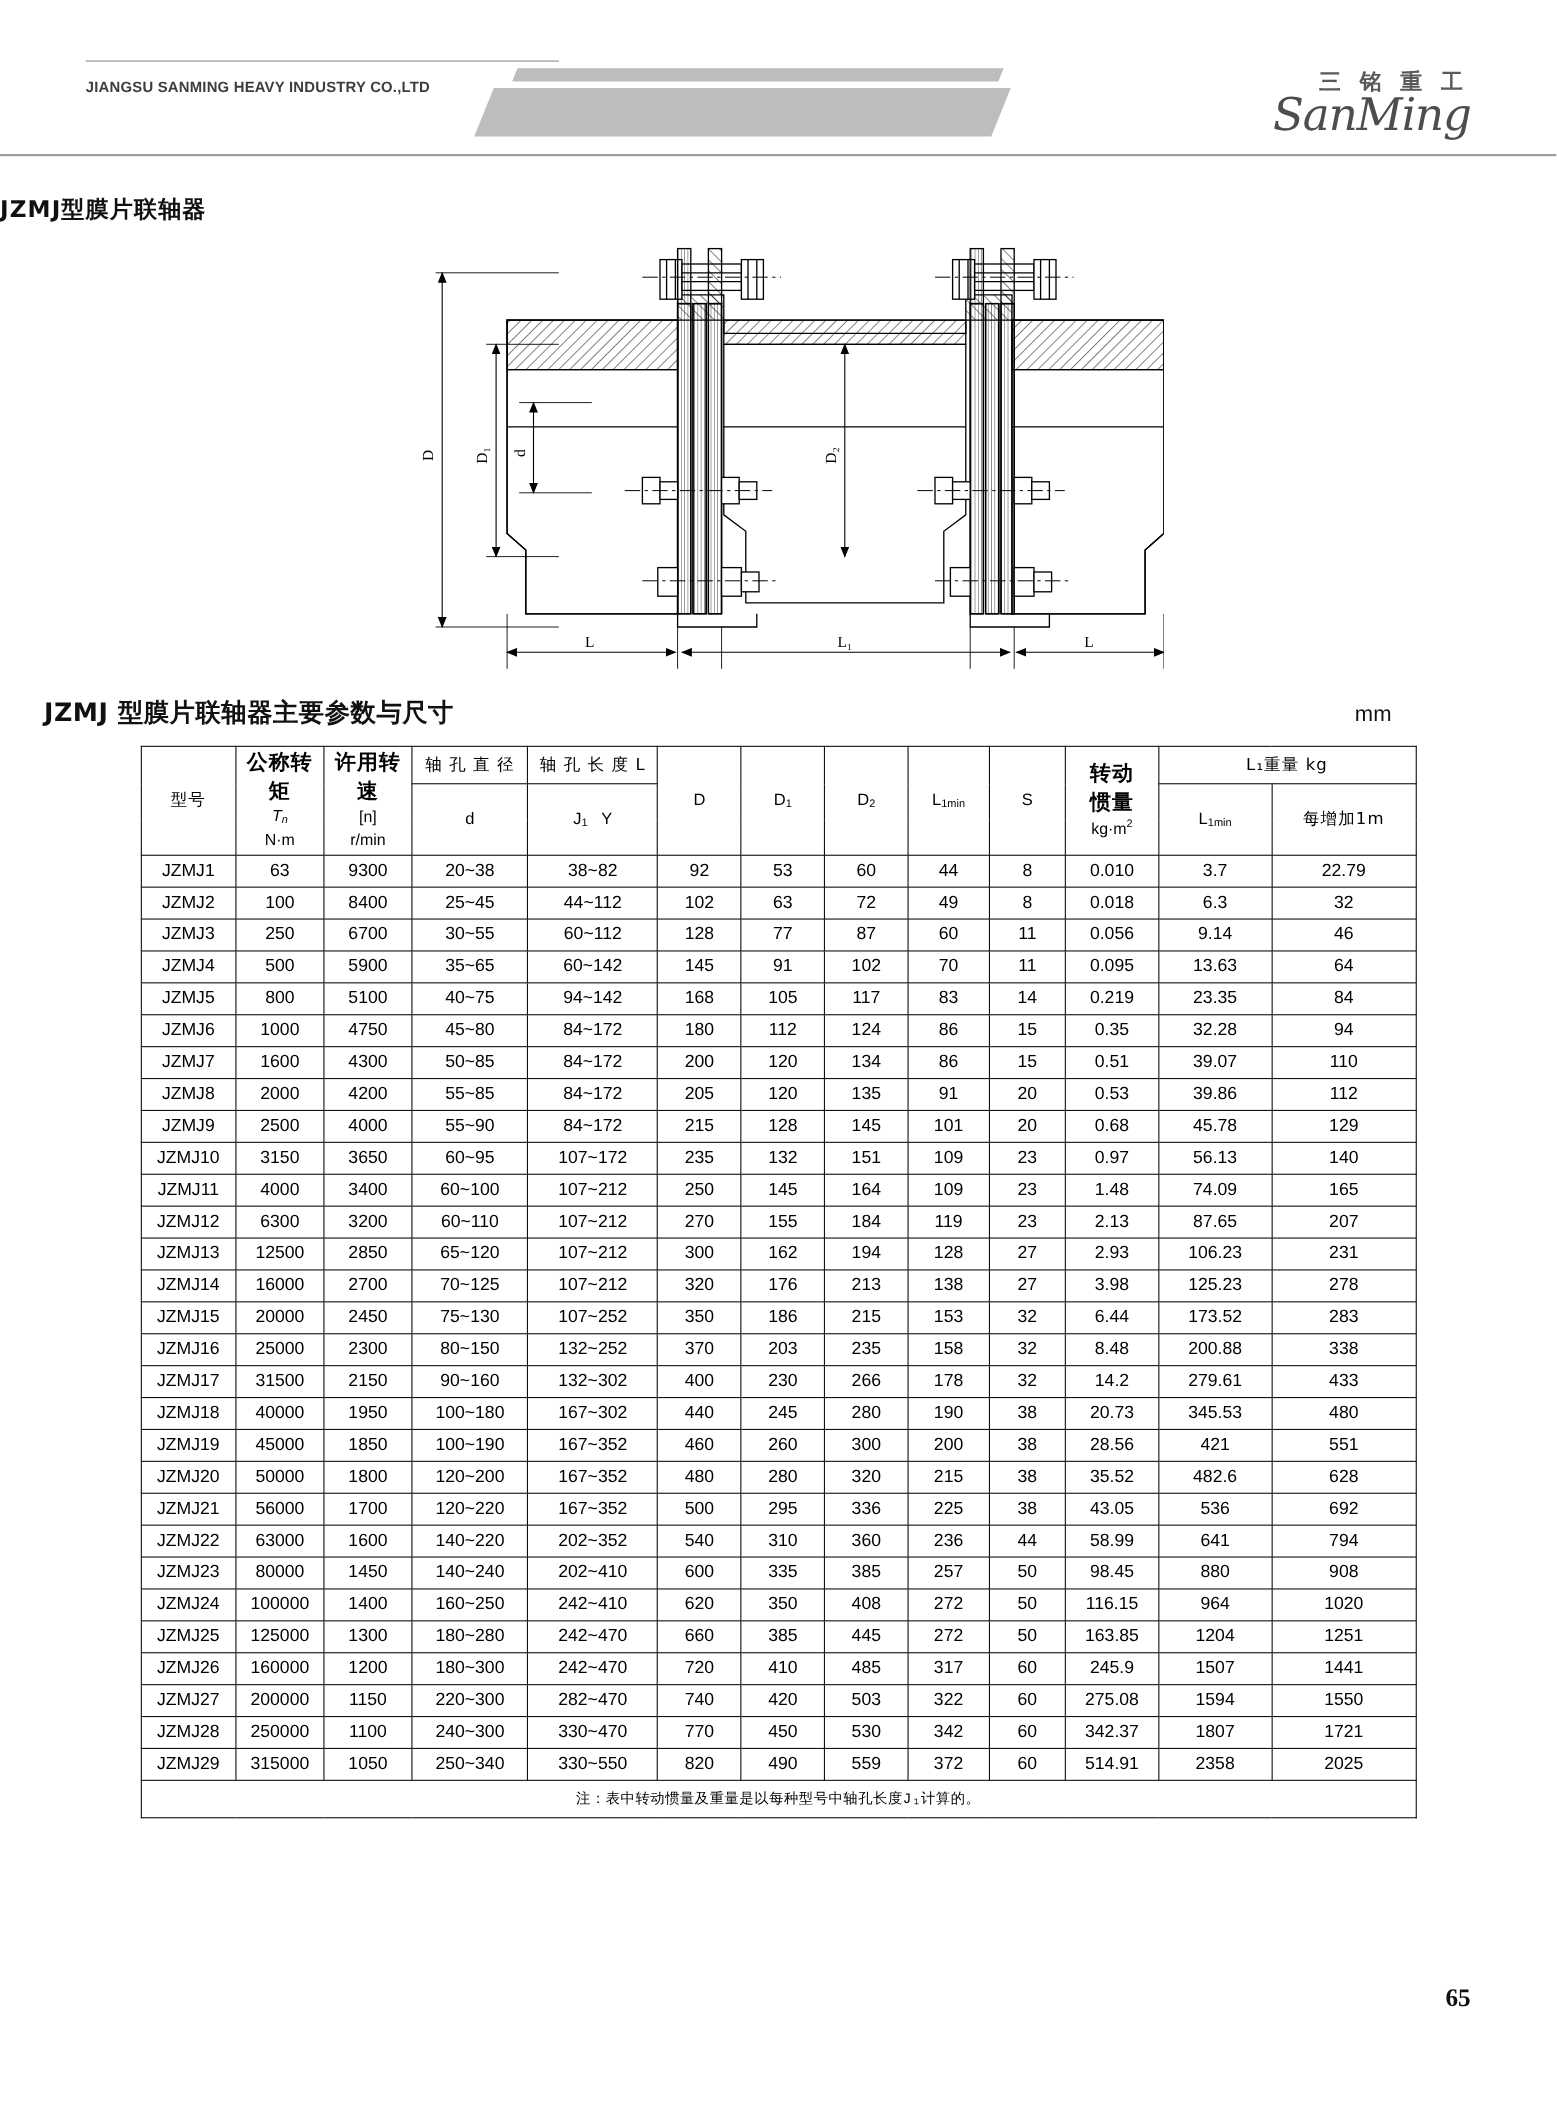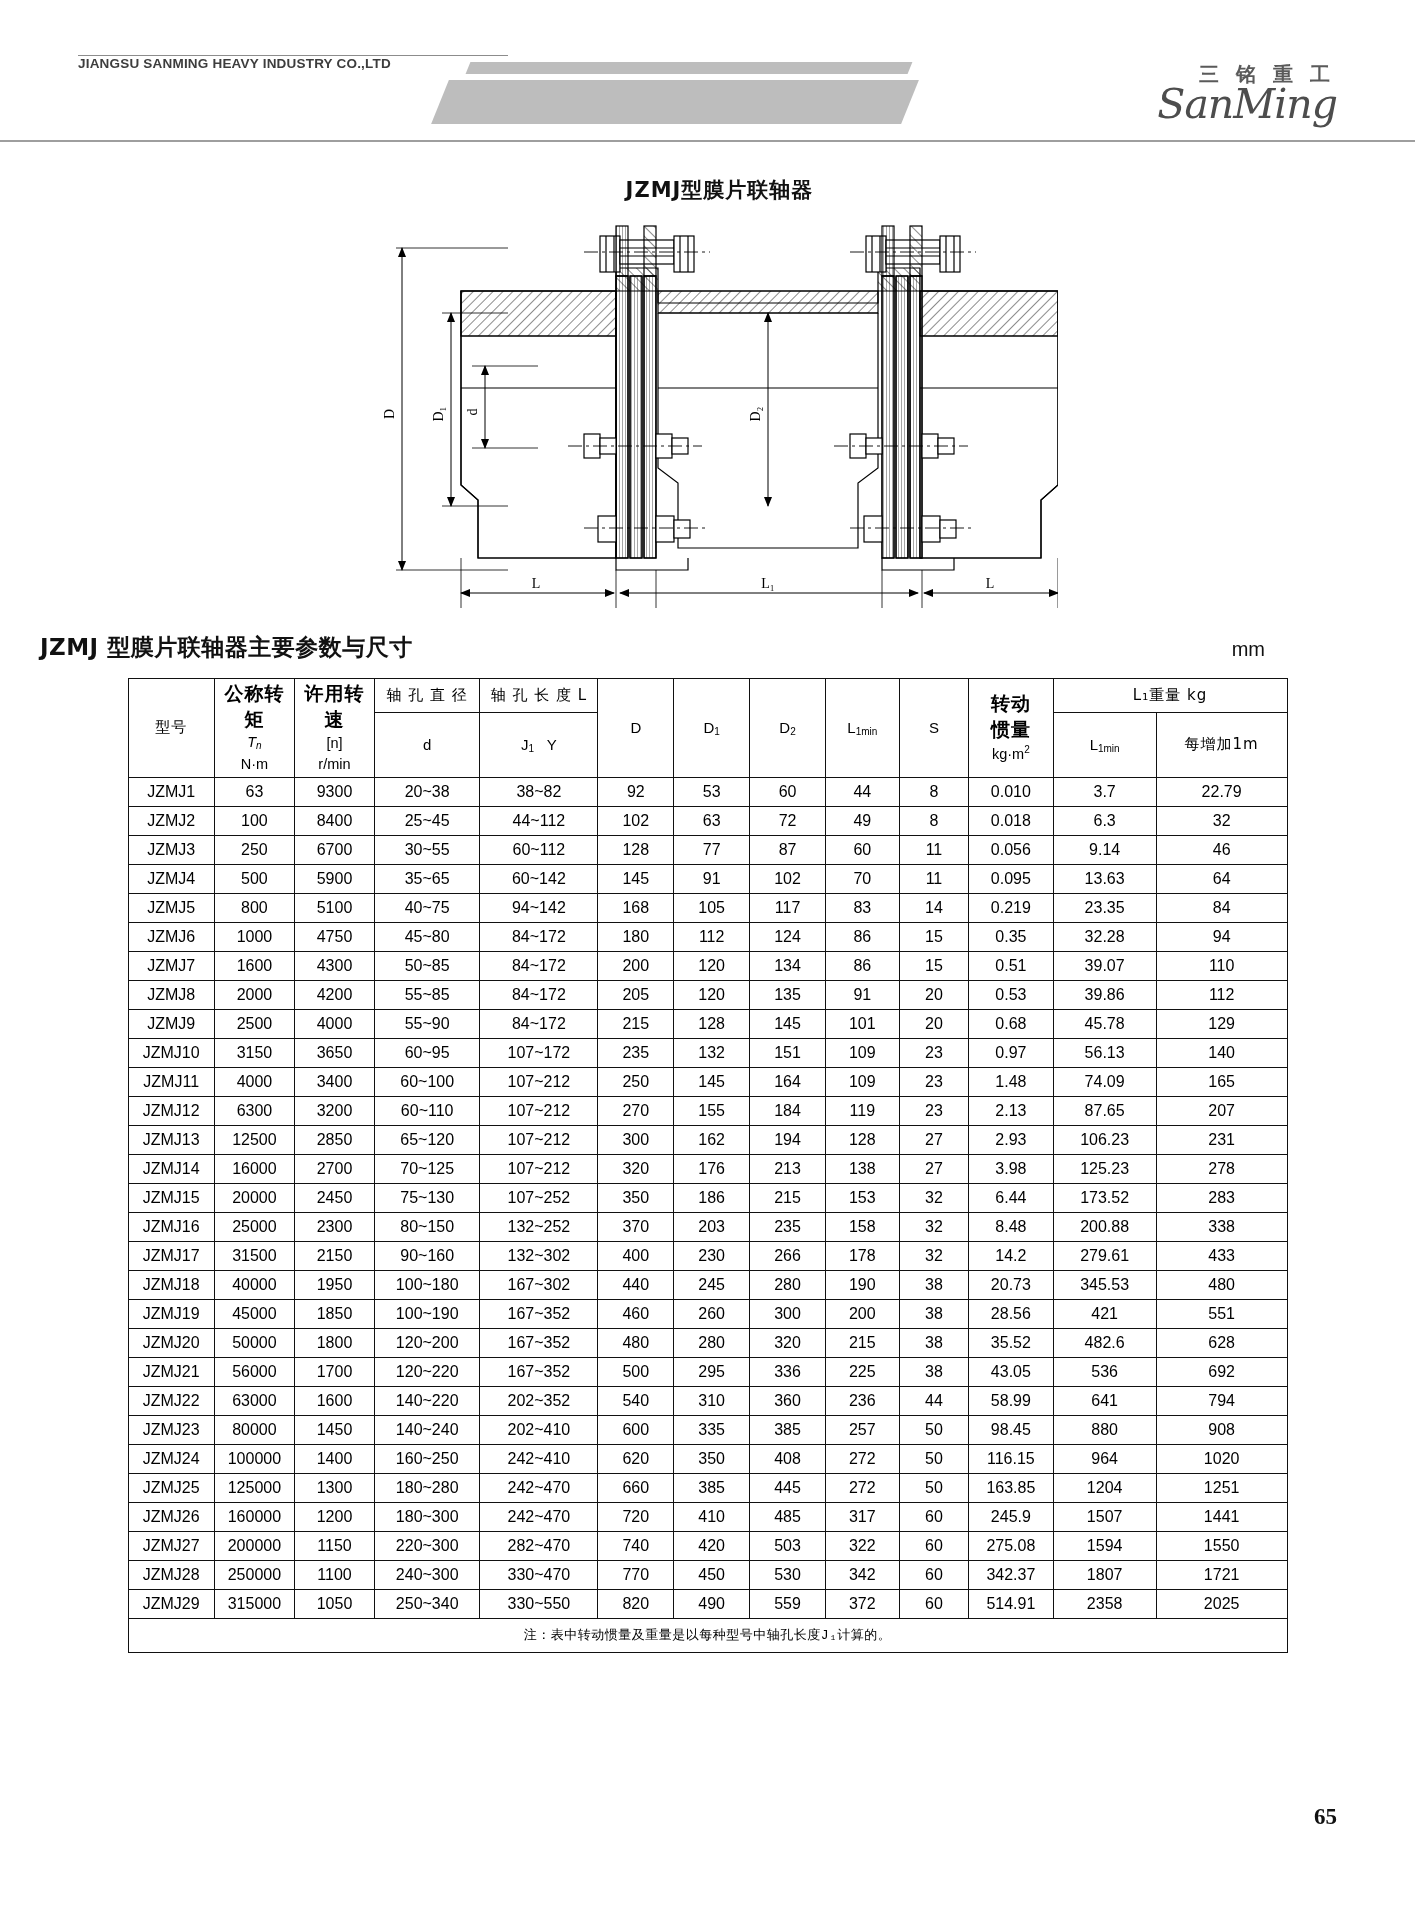--- a/index.html
+++ b/index.html
@@ -37,21 +37,21 @@
     white-space: nowrap;
   }
   .hdr-en {
     margin-top: 7px;
     font-family: "Liberation Sans", sans-serif;
     font-size: 13.5px;
     font-weight: bold;
     letter-spacing: 0.2px;
     color: #3d3d3d;
     border-top: 1px solid #8c8c8c;
-    padding-top: 0;
+    padding-top: 16px;
     white-space: nowrap;
   }
   .hdr-bars {
     position: absolute;
     left: 440px; top: 62px;
     width: 470px; height: 62px;
   }
   .hdr-bar-top {
     position: absolute; left: 28px; top: 0;
     width: 442px; height: 12px;
@@ -87,28 +87,26 @@
     font-style: italic;
     color: #4d4d4d;
     letter-spacing: -1px;
     line-height: 1.0;
     margin-top: -4px;
     text-align: right;
   }
 
   
   .fig-title {
-    text-align: center;
     font-family: "DejaVu Sans", sans-serif;
     font-size: 21px;
     font-weight: bold;
     color: #111;
     margin-top: 34px;
     letter-spacing: 1px;
-    margin-left: 24px;
   }
 
   
   .diagram-wrap {
     width: 1415px;
     height: 400px;
     margin-top: 14px;
     position: relative;
   }
   .diagram-wrap svg { display: block; margin: 0 auto; }

